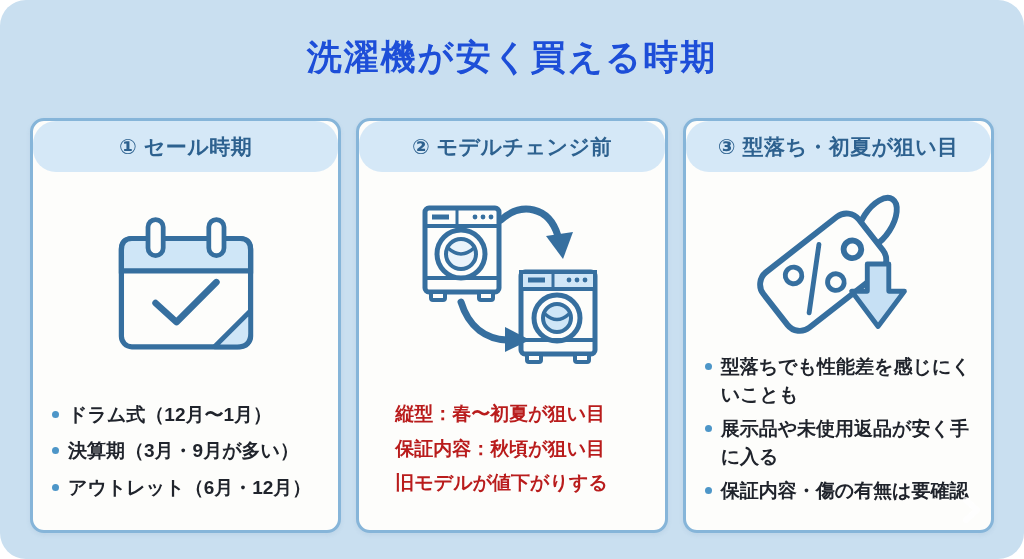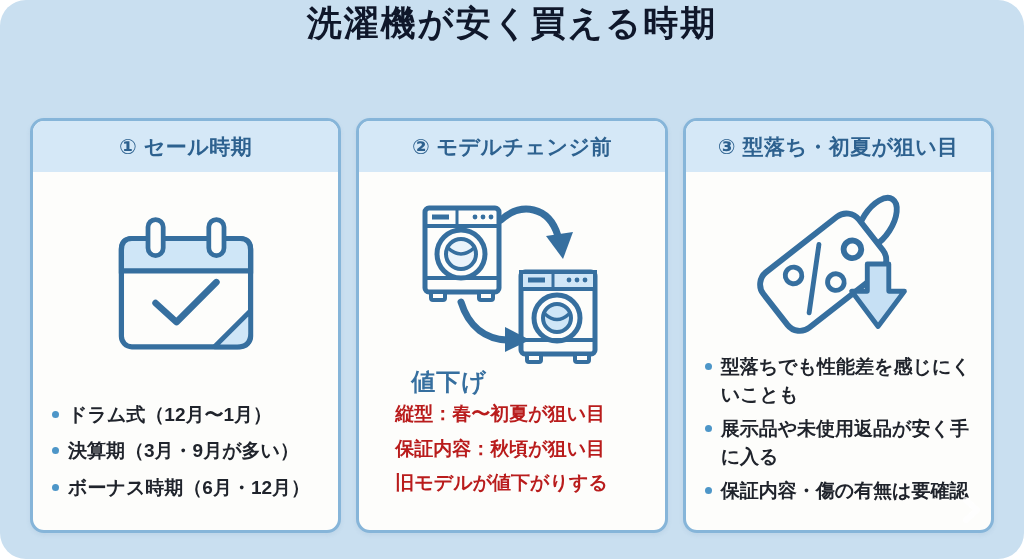--- a/index.html
+++ b/index.html
@@ -2,35 +2,35 @@
 <html lang="ja"><head>
 <meta charset="utf-8">
 <style>
   html,body{margin:0;padding:0;background:#ffffff;}
   .canvas{
     position:relative;width:1024px;height:559px;background:#c9dff0;
     border-radius:26px;overflow:hidden;
     font-family:"Liberation Sans","DejaVu Sans",sans-serif;
   }
   .title{
-    margin:0;text-align:center;
-    font-size:35px;font-weight:800;letter-spacing:2px;color:#0f172a;
+    margin:0;padding-top:34px;text-align:center;
+    font-size:35px;font-weight:800;letter-spacing:2px;color:#1d4ed8;
   }
   .cards{
     position:absolute;left:30px;right:30px;top:118px;height:415px;
     display:flex;gap:15px;
   }
   .card{
     flex:1 1 0;background:#fdfdfb;border:3px solid #86b5d9;border-radius:14px;
     display:flex;flex-direction:column;overflow:hidden;
     box-shadow:0 2px 4px rgba(80,120,160,.10);
   }
   .card-header{
     background:#d5e8f7;text-align:center;padding:12px 4px 11px;
-    font-size:21px;font-weight:800;color:#2d618f;letter-spacing:.5px;
+    font-size:21px;font-weight:800;color:#2d618f;letter-spacing:.5px;border-radius:23px;
   }
   .icon-zone{
     flex:1 1 auto;display:flex;align-items:center;justify-content:center;
     position:relative;min-height:0;
   }
   .card-body{margin-top:auto;padding:0 12px 20px 18px;}
   .bullets{list-style:none;margin:0;padding:0;}
   .bullets li{
     position:relative;padding-left:17px;margin-bottom:8px;
     font-size:19px;font-weight:700;line-height:1.5;color:#20242c;
@@ -69,21 +69,21 @@
           <rect x="40" y="6" width="16" height="38" rx="8" fill="#fdfdfb" stroke="#366f9f" stroke-width="5"></rect>
           <rect x="104" y="6" width="16" height="38" rx="8" fill="#fdfdfb" stroke="#366f9f" stroke-width="5"></rect>
           <polyline points="48,94 70,114 112,72" fill="none" stroke="#366f9f" stroke-width="7" stroke-linecap="round" stroke-linejoin="round"></polyline>
           <path d="M110 140 L148 102 L148 126 Q148 140 134 140 Z" fill="#cfe6f7" stroke="#366f9f" stroke-width="5" stroke-linejoin="round"></path>
         </svg>
       </div>
       <div class="card-body">
         <ul class="bullets">
           <li><span class="dot"></span><span>ドラム式（12月〜1月）</span></li>
           <li><span class="dot"></span><span>決算期（3月・9月が多い）</span></li>
-          <li><span class="dot"></span><span>ボーナス時期（6月・12月）</span></li>
+          <li><span class="dot"></span><span>アウトレット（6月・12月）</span></li>
         </ul>
       </div>
     </article>
 
     <article class="card">
       <div class="card-header">② モデルチェンジ前</div>
       <div class="icon-zone">
         <svg width="230" height="194" viewBox="0 0 230 194" aria-hidden="true">
 
           <g stroke="#366f9f" fill="#fdfdfb">
@@ -117,21 +117,20 @@
             <rect x="130" y="164" width="14" height="8" rx="2" stroke-width="4"></rect>
             <rect x="178" y="164" width="14" height="8" rx="2" stroke-width="4"></rect>
           </g>
 
           <path d="M104 30 C 124 12, 152 16, 161 46" fill="none" stroke="#366f9f" stroke-width="7" stroke-linecap="round"></path>
           <path d="M149 46 L176 42 L166 69 Z" fill="#366f9f"></path>
 
           <path d="M64 112 C 72 138, 90 149, 110 150" fill="none" stroke="#366f9f" stroke-width="7" stroke-linecap="round"></path>
           <path d="M108 137 L133 150 L108 162 Z" fill="#366f9f"></path>
         </svg>
-        <span class="price-drop-label">値下げ</span>
       </div>
       <div class="card-body plain-lines">
         <p>縦型：春〜初夏が狙い目</p>
         <p>保証内容：秋頃が狙い目</p>
         <p>旧モデルが値下がりする</p>
       </div>
     </article>
 
     <article class="card">
       <div class="card-header">③ 型落ち・初夏が狙い目</div>

